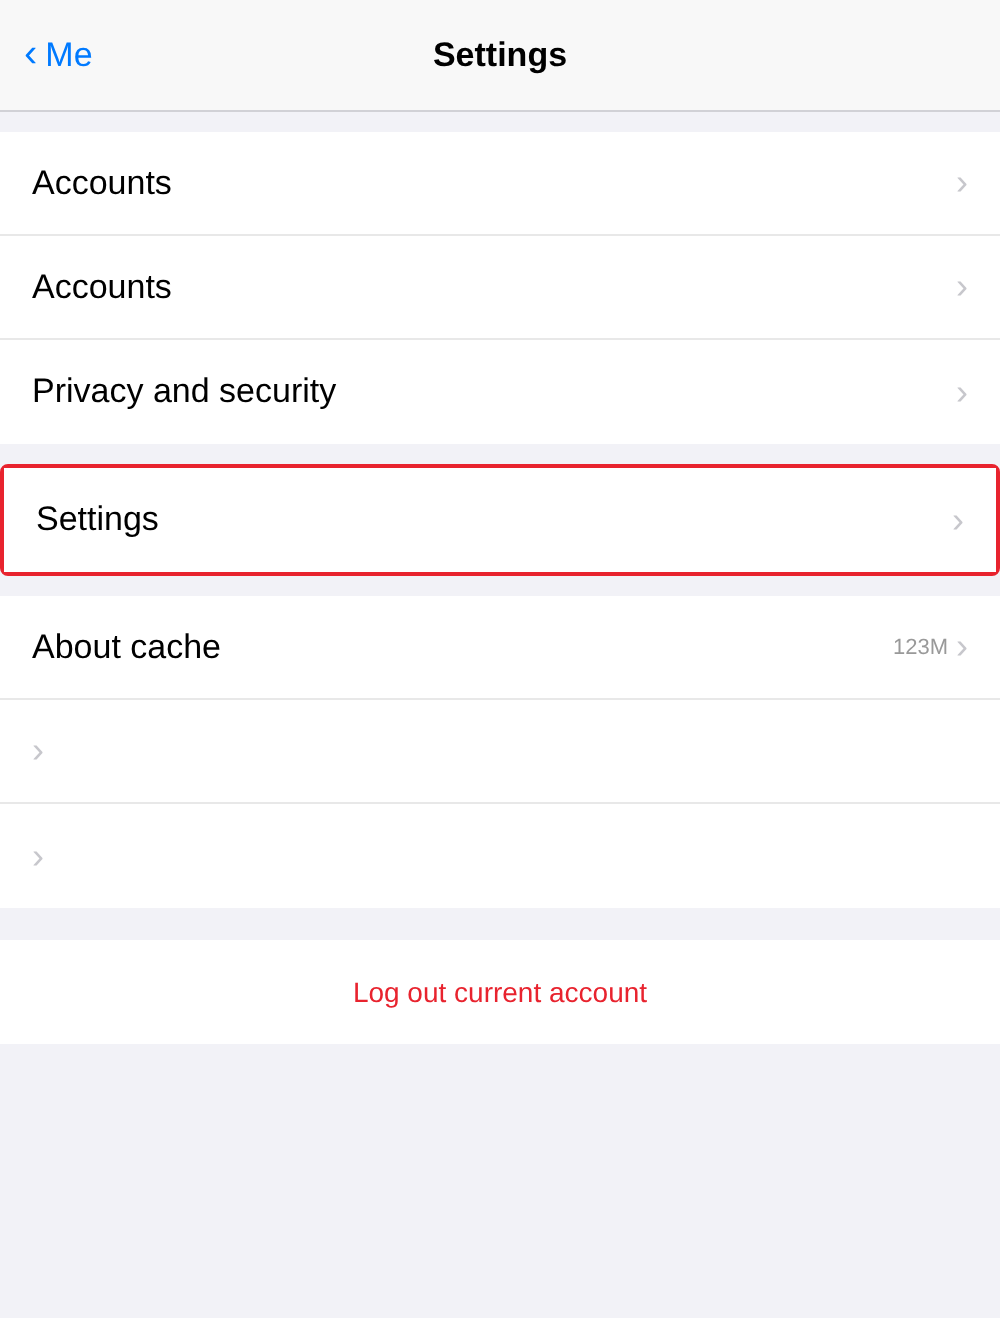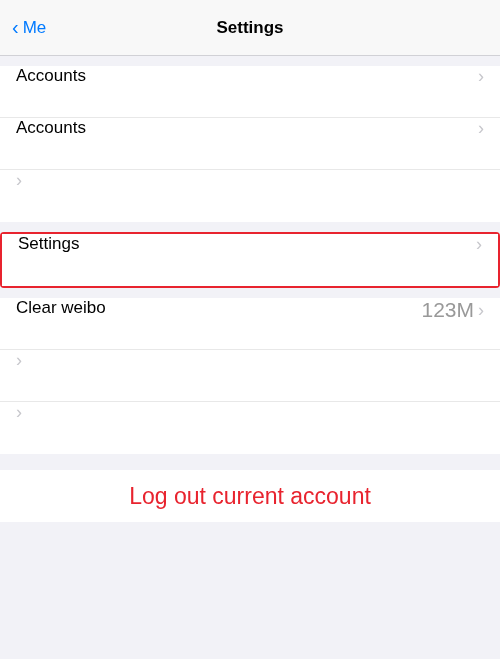--- a/index.html
+++ b/index.html
@@ -47,21 +47,21 @@
       color: #000;
     }
 
     .section-group {
       background: #fff;
       margin-top: 10px;
     }
 
     .menu-item {
       display: flex;
-      align-items: flex-start;
+      align-items: center;
       justify-content: space-between;
       padding: 0 16px;
       height: 52px;
       border-bottom: 1px solid #e8e8e8;
       background: #fff;
       cursor: pointer;
     }
 
     .menu-item:last-child {
       border-bottom: none;
@@ -73,21 +73,21 @@
       font-weight: 500;
     }
 
     .menu-item-right {
       display: flex;
       align-items: center;
       gap: 4px;
     }
 
     .menu-item-value {
-      font-size: 21px;
+      font-size: 11px;
       color: #999;
     }
 
     .chevron-right {
       color: #c7c7cc;
       font-size: 18px;
       font-weight: 300;
     }
 
     .highlighted-group {
@@ -105,21 +105,21 @@
       margin-top: 16px;
       background: #fff;
       display: flex;
       align-items: center;
       justify-content: center;
       height: 52px;
     }
 
     .logout-text {
       color: #e8232e;
-      font-size: 23px;
+      font-size: 14px;
     }
   </style>
 </head>
 <body>
 
 <div class="nav-bar">
   <div class="nav-back">
     <span class="chevron">‹</span>
     <span>Me</span>
   </div>
@@ -133,38 +133,39 @@
       <span class="chevron-right">›</span>
     </div>
   </div>
   <div class="menu-item">
     <span class="menu-item-label">Accounts</span>
     <div class="menu-item-right">
       <span class="chevron-right">›</span>
     </div>
   </div>
   <div class="menu-item">
+    <span class="menu-item-label">Privacy and security</span>
     <div class="menu-item-right">
       <span class="chevron-right">›</span>
     </div>
   </div>
 </div>
 
 <div class="highlighted-group">
   <div class="menu-item">
     <span class="menu-item-label">Settings</span>
     <div class="menu-item-right">
       <span class="chevron-right">›</span>
     </div>
   </div>
 </div>
 
 <div class="section-group">
   <div class="menu-item">
-    <span class="menu-item-label">Clear weibo</span>
+    <span class="menu-item-label">About cache</span>
     <div class="menu-item-right">
       <span class="menu-item-value">123M</span>
       <span class="chevron-right">›</span>
     </div>
   </div>
   <div class="menu-item">
     <div class="menu-item-right">
       <span class="chevron-right">›</span>
     </div>
   </div>

